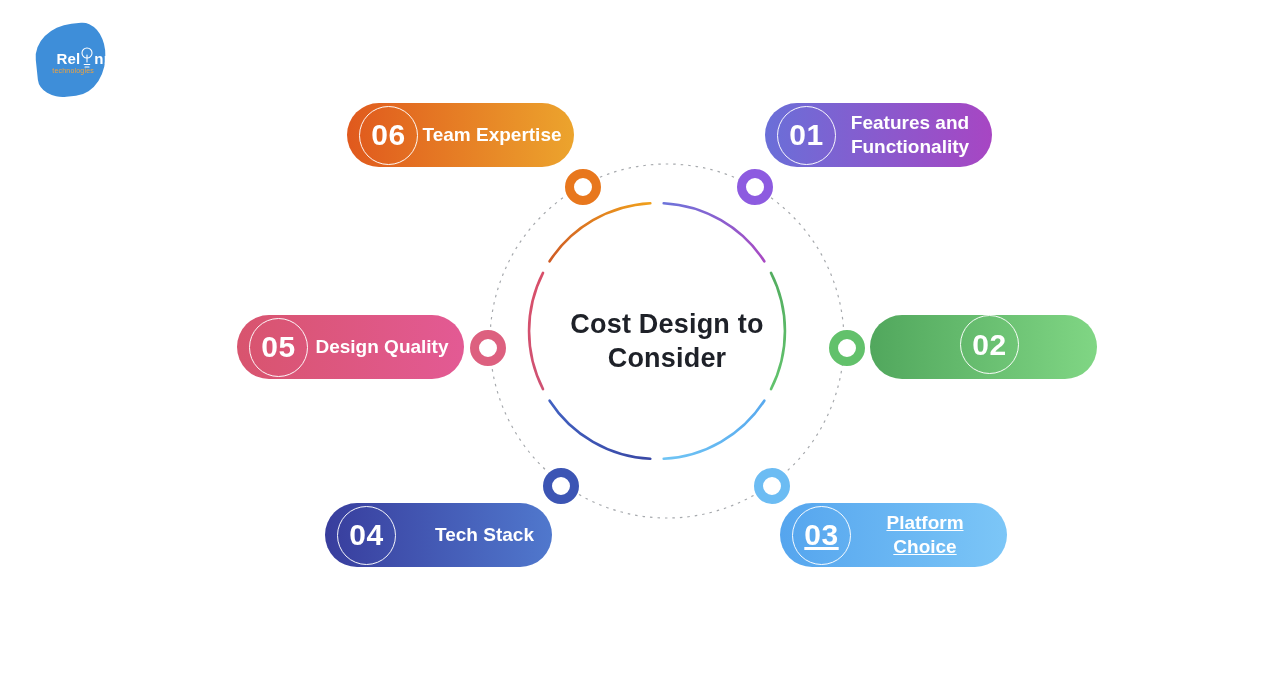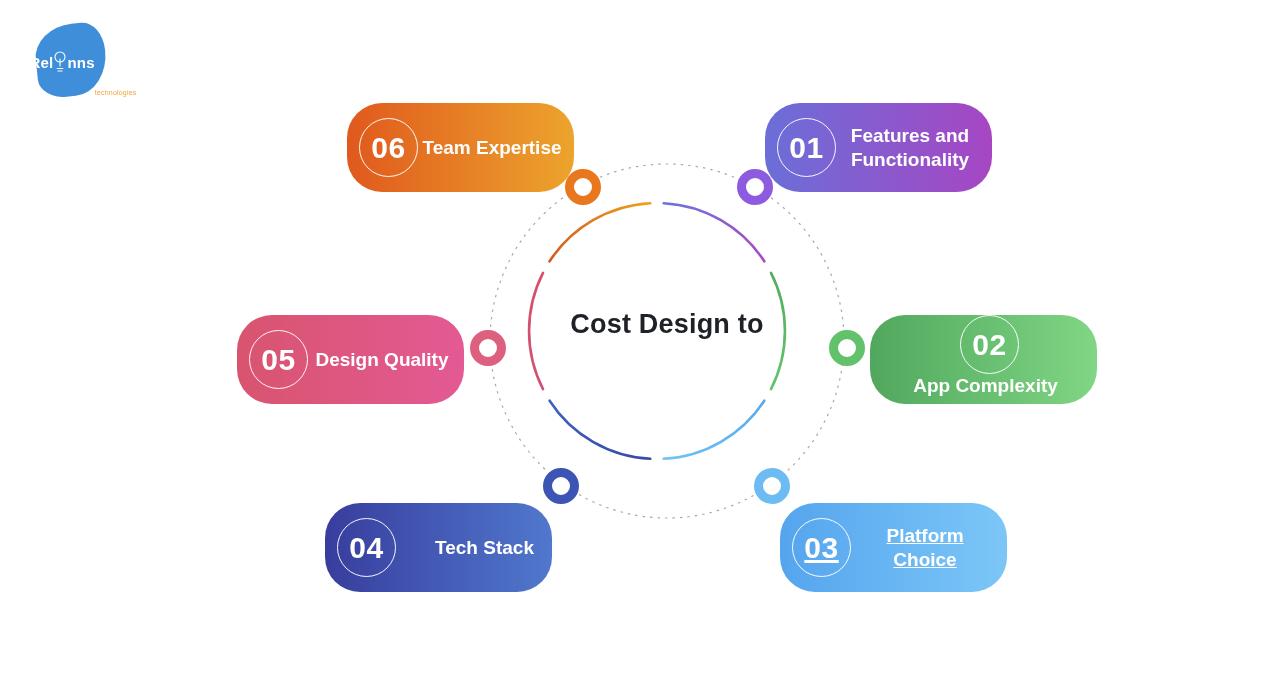--- a/index.html
+++ b/index.html
@@ -8,41 +8,41 @@
     background:#ffffff;font-family:"Liberation Sans",sans-serif;
   }
   
   .logo{position:absolute;left:36px;top:24px;width:70px;height:72px;}
   .logo-blob{
     position:absolute;inset:0;background:#3e8ed9;
     border-radius:65% 35% 56% 44% / 52% 48% 68% 32%;
     transform:rotate(-6deg);
   }
   .logo-content{
-    position:absolute;inset:0;display:flex;
+    position:absolute;inset:0;display:flex;flex-direction:column;
     align-items:center;justify-content:center;color:#fff;margin-left:36px;
   }
   .logo-row{display:flex;align-items:flex-end;line-height:1;}
   .logo-word{font-weight:700;font-size:15px;letter-spacing:.2px;}
   .logo-bulb{margin:0 1px -4px 1px;}
   .logo-tagline{
     font-size:7px;color:#f2a33c;align-self:flex-end;
     margin:1px 12px 0 0;letter-spacing:.2px;
   }
   
   .diagram-svg{position:absolute;left:457px;top:131px;width:420px;height:420px;}
   .center-title{
     position:absolute;left:517px;top:307px;width:300px;
     text-align:center;font-size:27px;line-height:34px;font-weight:700;
     color:#1e2128;letter-spacing:.2px;
   }
   .center-title span{display:block;}
   
   .pill{
-    position:absolute;width:227px;height:89px;border-radius:35px;
+    position:absolute;width:227px;height:64px;border-radius:35px;
     display:flex;align-items:center;padding-left:12px;box-sizing:border-box;
     color:#fff;
   }
   .pill .num-circle{
     width:57px;height:57px;border:1.5px solid rgba(255,255,255,.95);
     border-radius:50%;display:flex;align-items:center;justify-content:center;
     font-size:30px;font-weight:700;letter-spacing:.5px;flex:0 0 auto;
   }
   .pill .pill-label{
     flex:1;text-align:center;font-size:19px;font-weight:600;
@@ -121,20 +121,21 @@
     <circle cx="298" cy="56" r="13.5" stroke="#8d5be0"></circle>
     <circle cx="390" cy="217" r="13.5" stroke="#62c16b"></circle>
     <circle cx="315" cy="355" r="13.5" stroke="#6cbcf3"></circle>
     <circle cx="104" cy="355" r="13.5" stroke="#3c55b4"></circle>
     <circle cx="31" cy="217" r="13.5" stroke="#dd607f"></circle>
   </g>
 </svg>
 
 <div class="center-title">
   <span>Cost Design to</span>
+  <span>Consider</span>
 </div>
 
 <div class="pill pos-f1" style="background: linear-gradient(90deg, rgb(106, 111, 216), rgb(167, 70, 195));">
   <div class="num-circle">01</div>
   <div class="pill-label">Features and Functionality</div>
 </div>
 
 <div class="pill pos-f2" style="background: linear-gradient(90deg, rgb(81, 167, 93), rgb(128, 214, 132)); flex-direction: column;">
   <div class="num-circle">02</div>
   <div class="pill-label">App Complexity</div>

